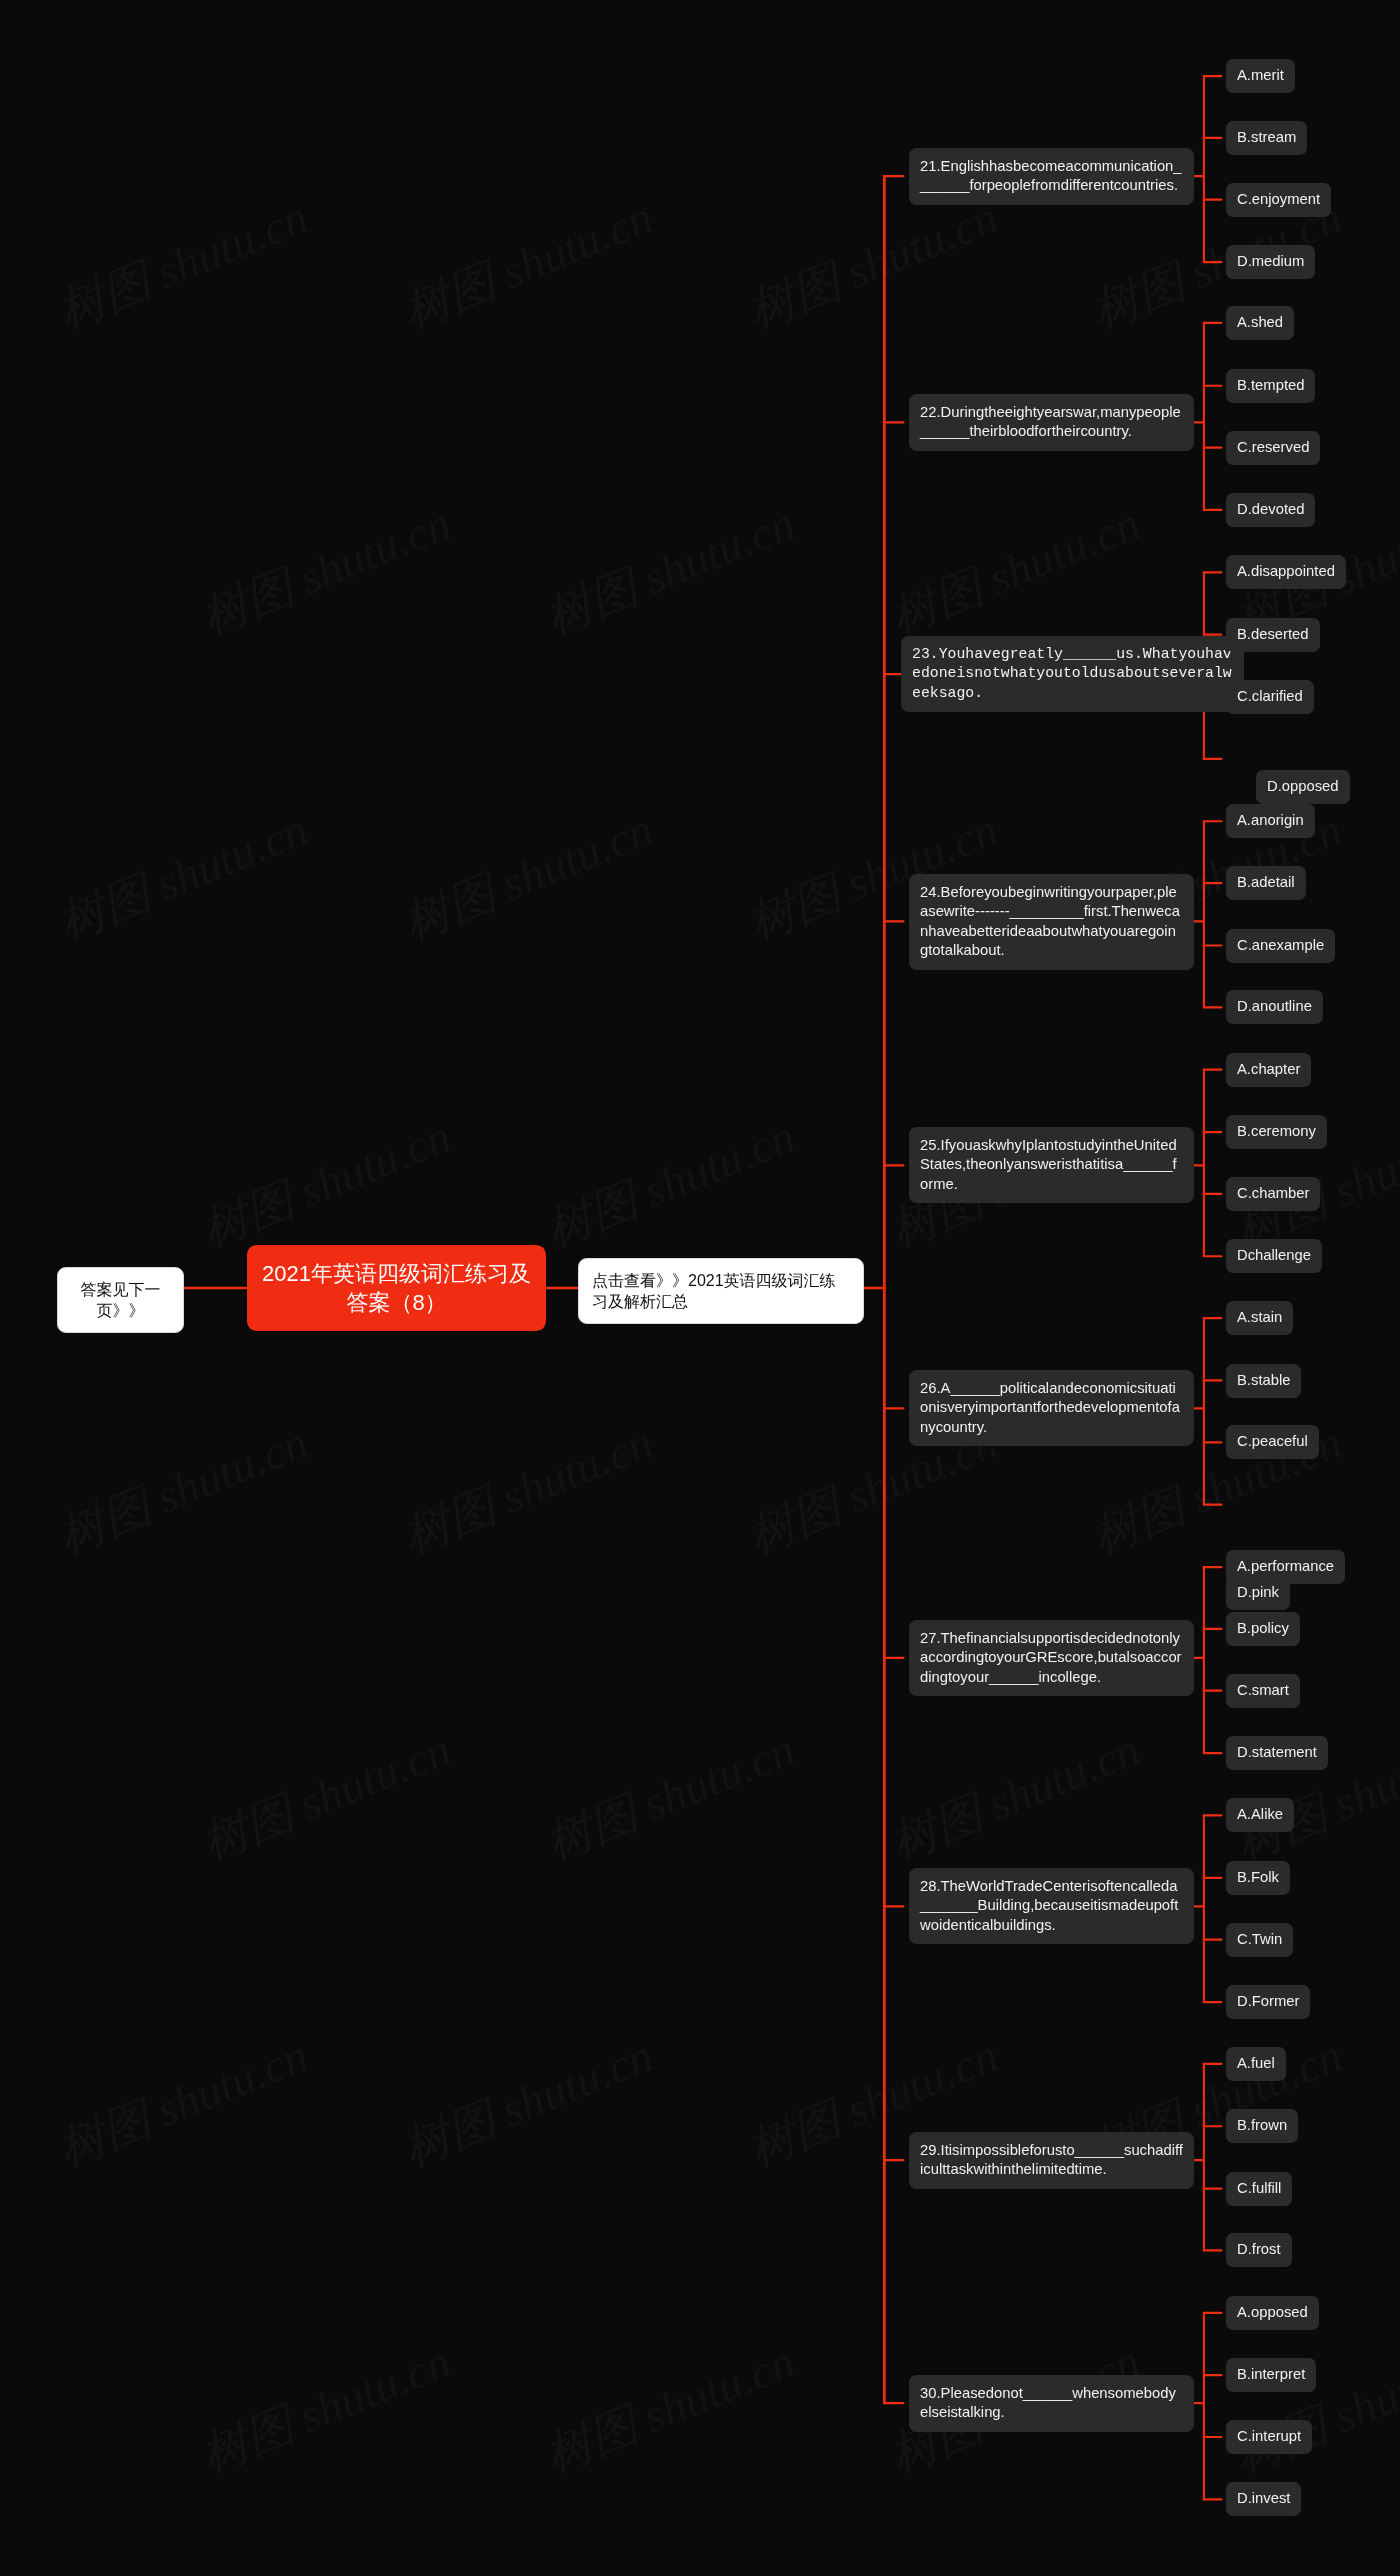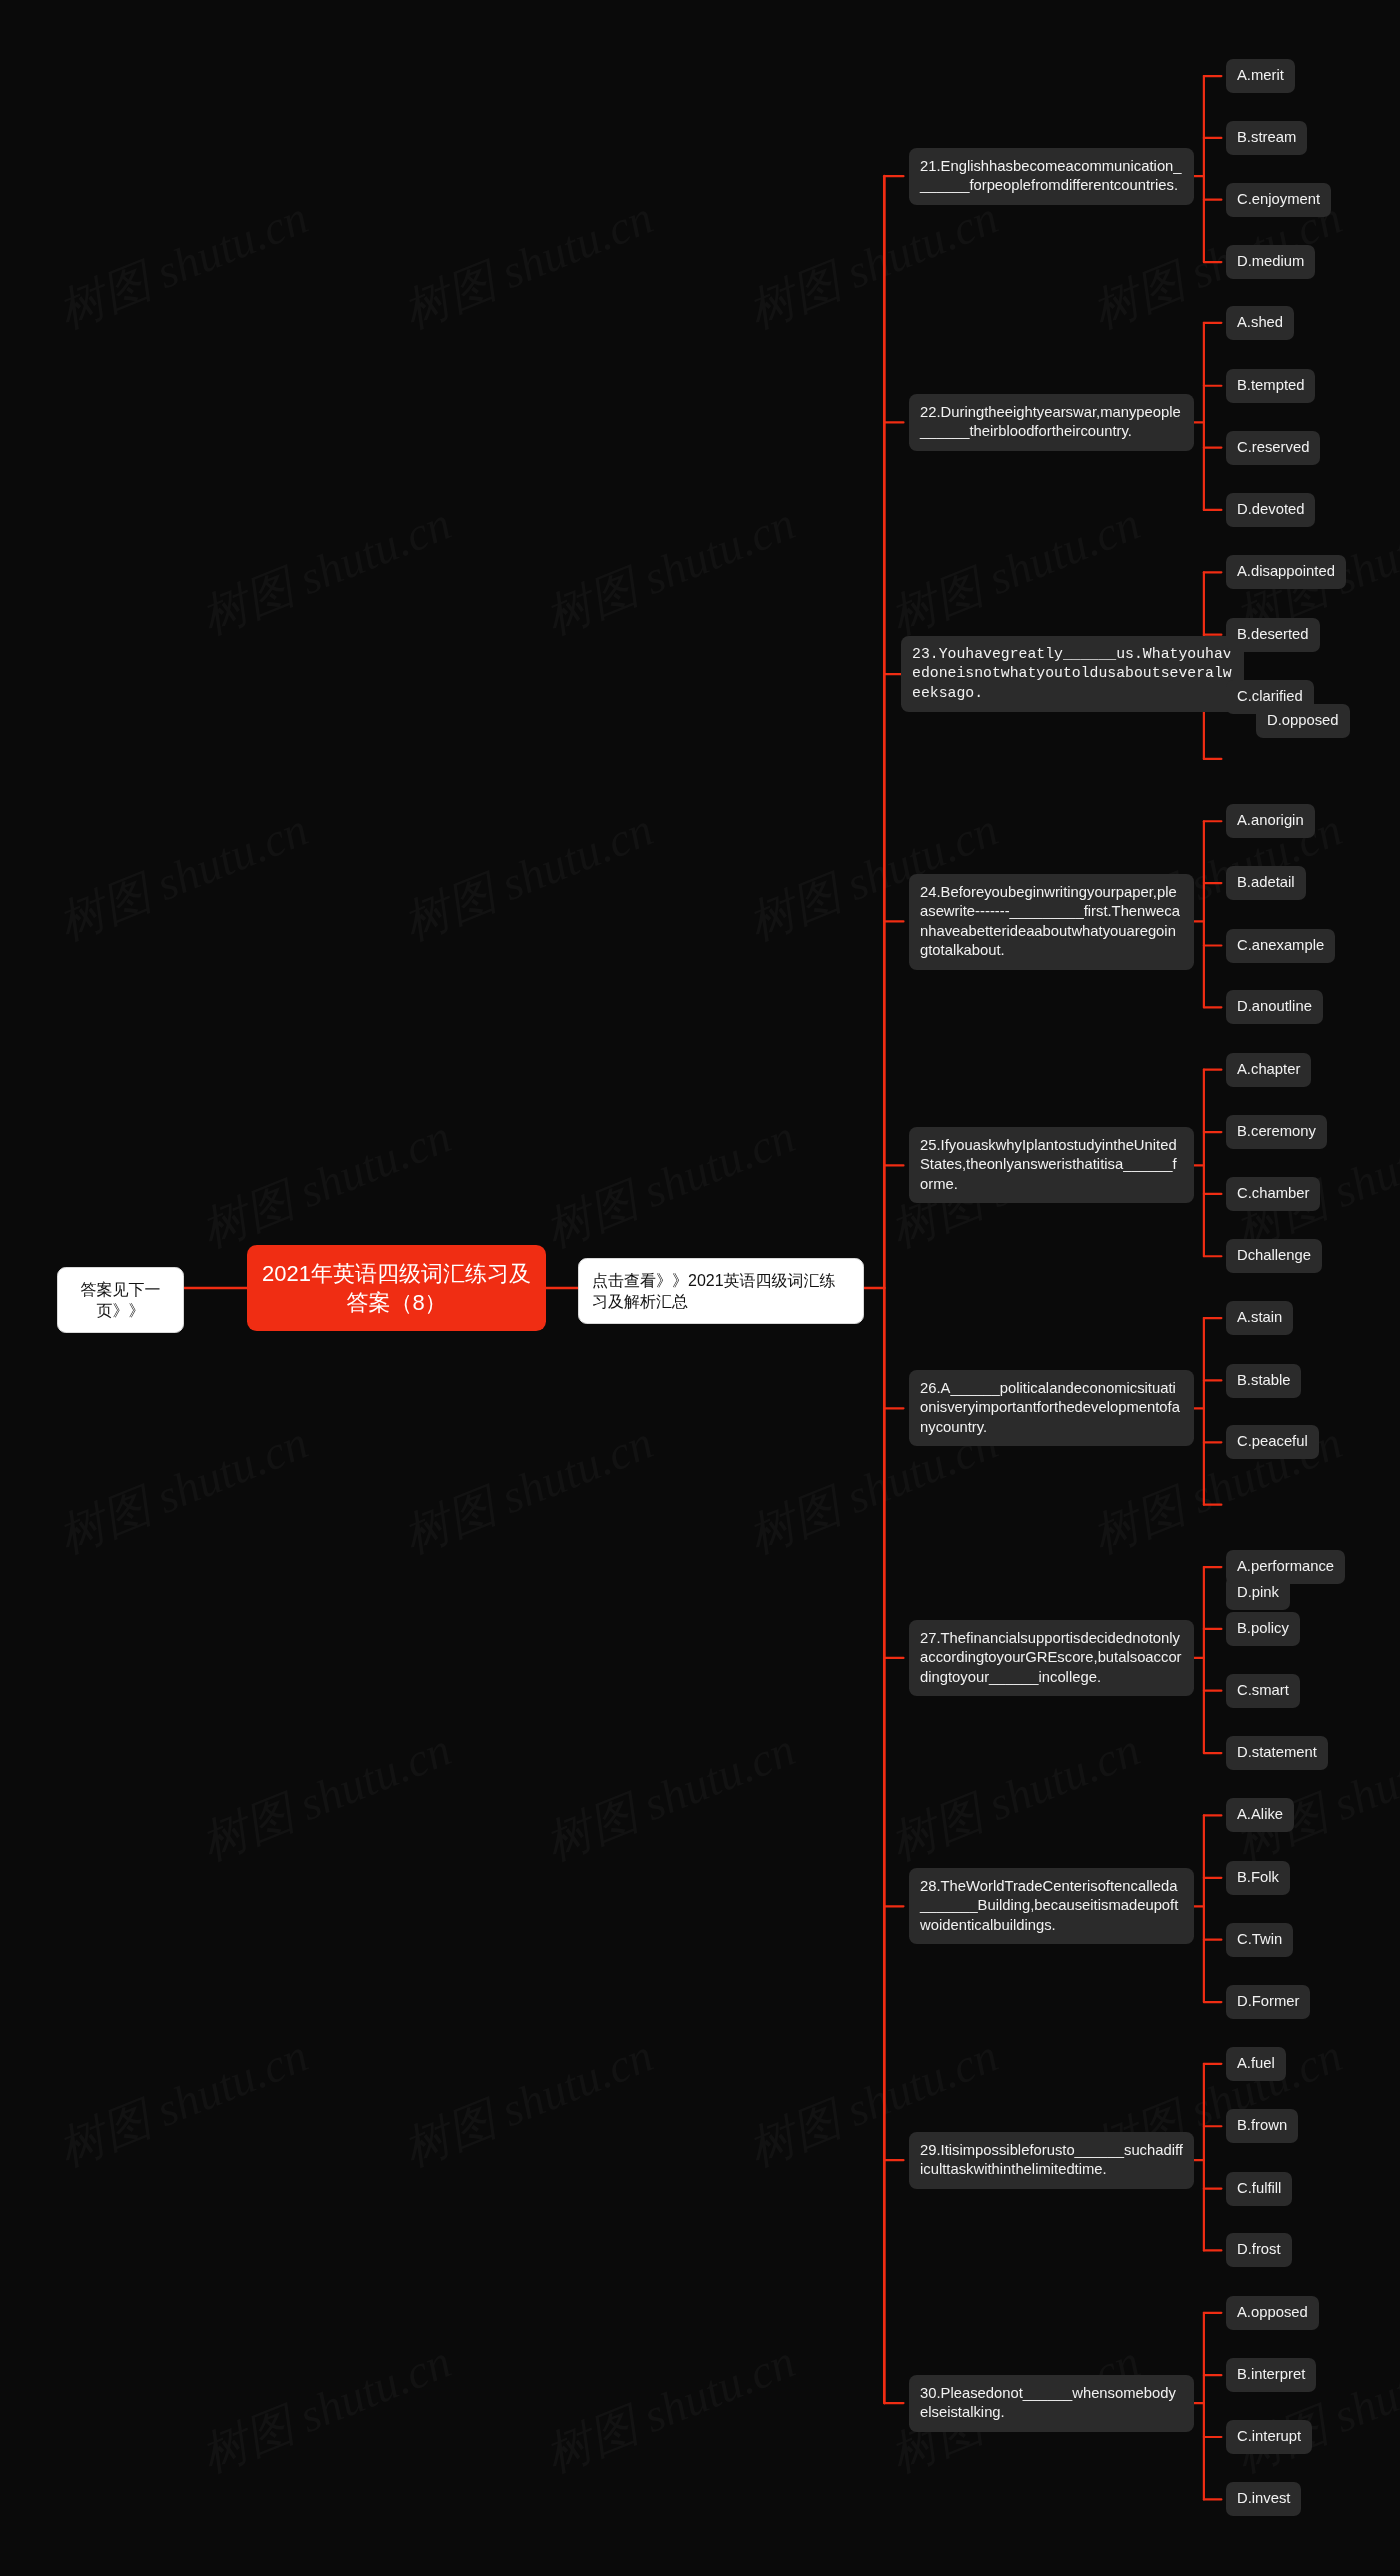--- a/index.html
+++ b/index.html
@@ -263,21 +263,21 @@
       </div>
       <div class="node opt-node" style="left: 1226px; top: 555px;">
         <div class="node-inner">A.disappointed</div>
       </div>
       <div class="node opt-node" style="left: 1226px; top: 618px;">
         <div class="node-inner">B.deserted</div>
       </div>
       <div class="node opt-node" style="left: 1226px; top: 680px;">
         <div class="node-inner">C.clarified</div>
       </div>
-      <div class="node opt-node" style="left: 1226px; top: 704px; padding-left: 30px;">
+      <div class="node opt-node" style="left: 1226px; top: 770px; padding-left: 30px;">
         <div class="node-inner">D.opposed</div>
       </div>
       <div class="node q-node" style="left: 909px; width: 285px; top: 874px; border-radius: 21px;">
         <div class="node-inner">24.Beforeyoubeginwritingyourpaper,pleasewrite-------_________first.Thenwecanhaveabetterideaaboutwhatyouaregoingtotalkabout.</div>
       </div>
       <div class="node opt-node" style="left: 1226px; top: 804px;">
         <div class="node-inner">A.anorigin</div>
       </div>
       <div class="node opt-node" style="left: 1226px; top: 866px;">
         <div class="node-inner">B.adetail</div>

